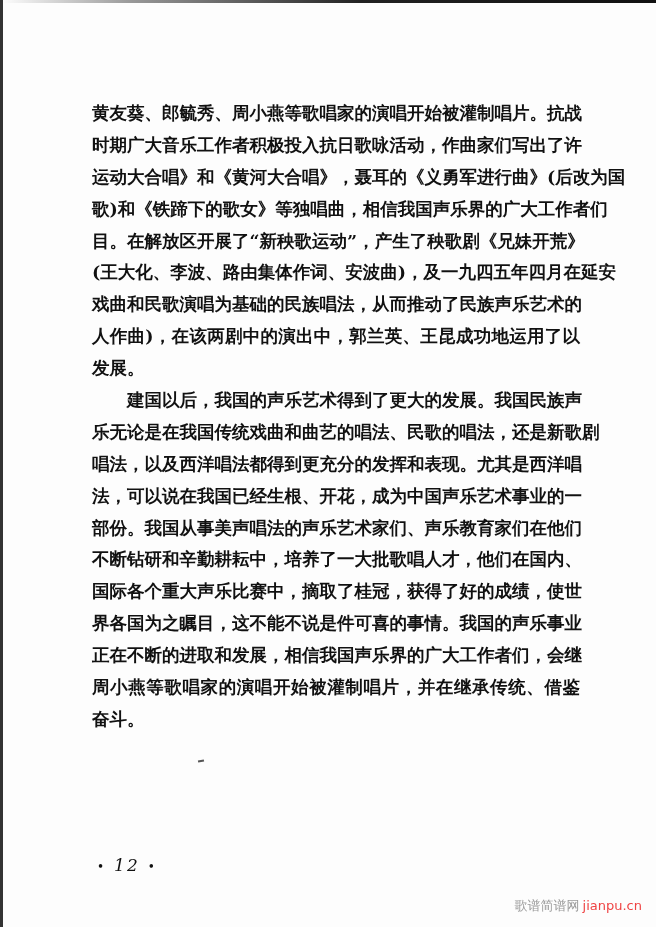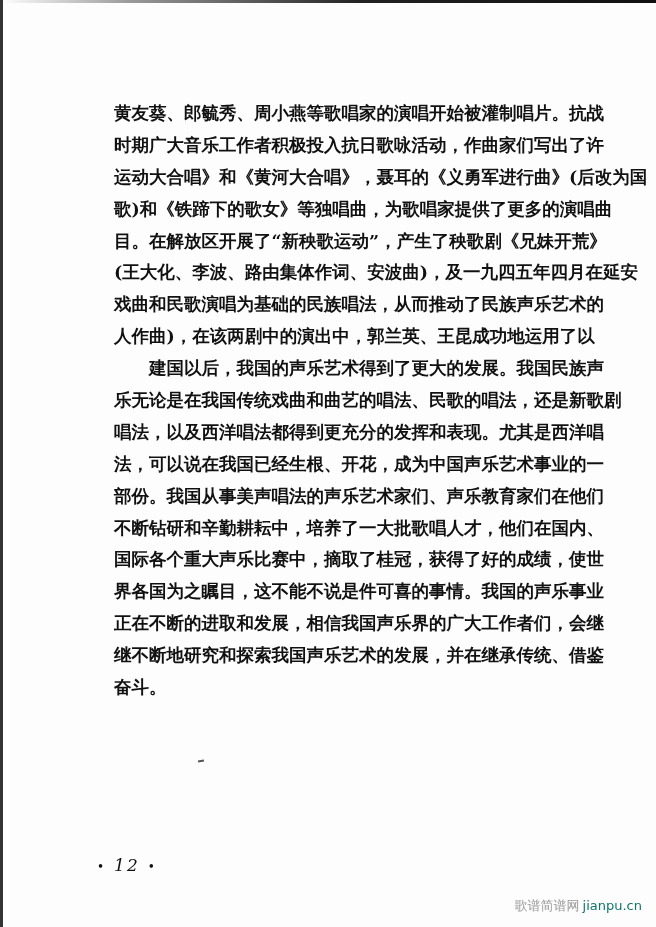--- a/index.html
+++ b/index.html
@@ -35,21 +35,20 @@
     }
     .line {
       height: 31.9px;
       line-height: 31.9px;
       font-size: 17.5px;
       font-weight: bold;
       white-space: nowrap;
       text-align: justify;
       text-align-last: justify;
       letter-spacing: 0;
-      margin-left: 22px;
     }
     .line.last {
       text-align-last: left;
     }
     .line.indent {
       padding-left: 35px;
     }
     .page-number {
       position: absolute;
       left: 89px;
@@ -67,21 +66,21 @@
     }
     .watermark {
       position: absolute;
       right: 14px;
       top: 897px;
       font-family: "DejaVu Sans", "Liberation Sans", sans-serif;
       font-size: 13px;
       color: #9a9a9a;
     }
     .watermark .domain {
-      color: #0f766e;
+      color: #ef4444;
       margin-left: 3px;
     }
     .speck {
       position: absolute;
       left: 198px;
       top: 760px;
       width: 6px;
       height: 2px;
       background: #555;
       transform: rotate(-10deg);
@@ -91,37 +90,38 @@
 <body>
 
 <div class="scan-edge-top"></div>
 <div class="scan-edge-left"></div>
 
 <div class="page-body">
   <div class="paragraph">
     <div class="line">黄友葵、郎毓秀、周小燕等歌唱家的演唱开始被灌制唱片。抗战</div>
     <div class="line">时期广大音乐工作者积极投入抗日歌咏活动，作曲家们写出了许</div>
     <div class="line">运动大合唱》和《黄河大合唱》，聂耳的《义勇军进行曲》(后改为国</div>
-    <div class="line">歌)和《铁蹄下的歌女》等独唱曲，为歌唱家提供了更多的演唱曲</div>
+    <div class="line">歌)和《铁蹄下的歌女》等独唱曲，相信我国声乐界的广大工作者们</div>
     <div class="line">目。在解放区开展了“新秧歌运动”，产生了秧歌剧《兄妹开荒》</div>
     <div class="line">(王大化、李波、路由集体作词、安波曲)，及一九四五年四月在延安</div>
     <div class="line">戏曲和民歌演唱为基础的民族唱法，从而推动了民族声乐艺术的</div>
     <div class="line">人作曲)，在该两剧中的演出中，郭兰英、王昆成功地运用了以</div>
+    <div class="line last">发展。</div>
   </div>
   <div class="paragraph">
     <div class="line indent">建国以后，我国的声乐艺术得到了更大的发展。我国民族声</div>
     <div class="line">乐无论是在我国传统戏曲和曲艺的唱法、民歌的唱法，还是新歌剧</div>
     <div class="line">唱法，以及西洋唱法都得到更充分的发挥和表现。尤其是西洋唱</div>
     <div class="line">法，可以说在我国已经生根、开花，成为中国声乐艺术事业的一</div>
     <div class="line">部份。我国从事美声唱法的声乐艺术家们、声乐教育家们在他们</div>
     <div class="line">不断钻研和辛勤耕耘中，培养了一大批歌唱人才，他们在国内、</div>
     <div class="line">国际各个重大声乐比赛中，摘取了桂冠，获得了好的成绩，使世</div>
     <div class="line">界各国为之瞩目，这不能不说是件可喜的事情。我国的声乐事业</div>
     <div class="line">正在不断的进取和发展，相信我国声乐界的广大工作者们，会继</div>
-    <div class="line">继不断地研究和探索我国声乐艺术的发展，并在继承传统、借鉴</div>
+    <div class="line">周小燕等歌唱家的演唱开始被灌制唱片，并在继承传统、借鉴</div>
     <div class="line last">奋斗。</div>
   </div>
 </div>
 
 <div class="speck"></div>
 
 <div class="page-number">
   <span class="dot">•</span><span>12</span><span class="dot">•</span>
 </div>
 

